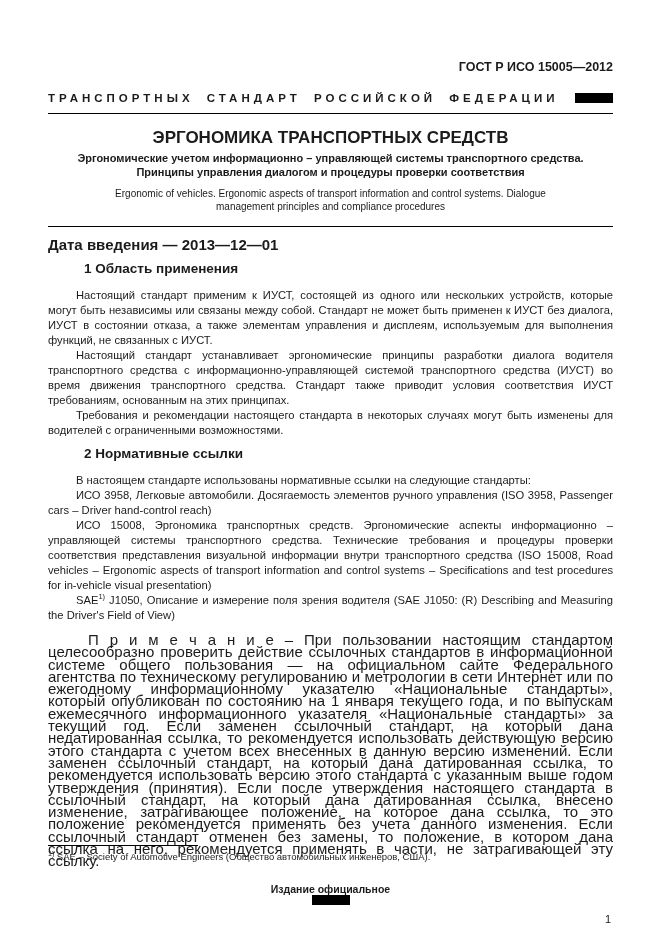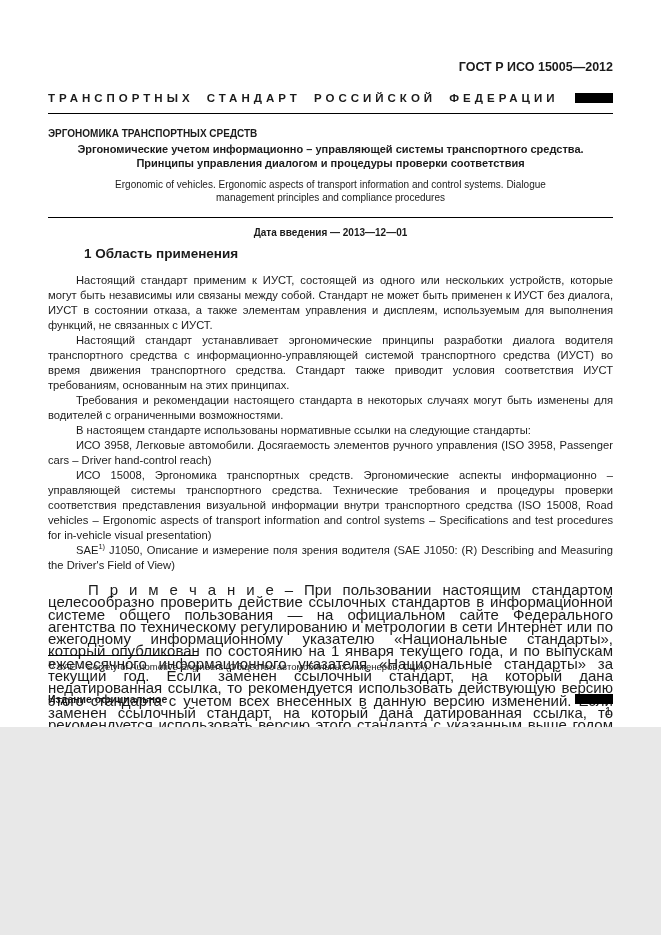--- a/index.html
+++ b/index.html
@@ -9,21 +9,21 @@
   }
   body {
     width: 661px;
     height: 935px;
     font-family: "Liberation Sans", sans-serif;
     color: #1b1b1b;
   }
   .page {
     position: relative;
     width: 661px;
-    height: 727px;
+    height: 935px;
     box-sizing: border-box;
     background: #ffffff;
     padding: 60px 48px 0 48px;
     overflow: hidden;
   }
   .doc-number {
     text-align: right;
     font-weight: bold;
     font-size: 12.5px;
     margin-bottom: 18px;
@@ -45,43 +45,44 @@
     height: 10px;
     background: #000;
     flex: 0 0 auto;
   }
   .rule {
     border-top: 1.4px solid #000;
     margin-top: 9px;
   }
   .title-main {
     margin-top: 14px;
+    text-align: center;
     font-weight: bold;
-    font-size: 10px;
+    font-size: 17px;
   }
   .subtitle {
     text-align: center;
     font-weight: bold;
     font-size: 11px;
     line-height: 14px;
   }
   .subtitle.first { margin-top: 3px; }
   .title-en {
     margin: 8px auto 0 auto;
     max-width: 470px;
     text-align: center;
     font-size: 10px;
     line-height: 13px;
   }
   .rule-2 { margin-top: 13px; border-top-width: 1px; }
   .date {
     margin-top: 9px;
-    text-align: center;
+    text-align: left;
     font-weight: bold;
-    font-size: 10px;
+    font-size: 15px;
   }
   .sec-heading {
     font-size: 13.5px;
     font-weight: bold;
     margin: 8px 0 12px 0;
     padding-left: 36px;
   }
   .body-p {
     margin: 0;
     font-size: 11.2px;
@@ -117,22 +118,23 @@
     font-size: 9.5px;
     line-height: 12px;
   }
   .footnote-text sup {
     font-size: 7px;
     vertical-align: super;
     line-height: 0;
   }
   .footer-row {
     display: flex;
-    justify-content: space-between;
     align-items: center;
+    margin-bottom: 8px;
+    flex-direction: column;
   }
   .edition {
     font-weight: bold;
     font-size: 10.5px;
   }
   .page-num {
     text-align: right;
     font-size: 11px;
     padding-right: 2px;
   }
@@ -158,20 +160,21 @@
 
   <div class="rule rule-2"></div>
 
   <div class="date">Дата введения — 2013—12—01</div>
 
   <h2 class="sec-heading">1 Область применения</h2>
   <p class="body-p">Настоящий стандарт применим к ИУСТ, состоящей из одного или нескольких устройств, которые могут быть независимы или связаны между собой. Стандарт не может быть применен к ИУСТ без диалога, ИУСТ в состоянии отказа, а также элементам управления и дисплеям, используемым для выполнения функций, не связанных с ИУСТ.</p>
   <p class="body-p">Настоящий стандарт устанавливает эргономические принципы разработки диалога водителя транспортного средства с информационно-управляющей системой транспортного средства (ИУСТ) во время движения транспортного средства. Стандарт также приводит условия соответствия ИУСТ требованиям, основанным на этих принципах.</p>
   <p class="body-p">Требования и рекомендации настоящего стандарта в некоторых случаях могут быть изменены для водителей с ограниченными возможностями.</p>
 
+  <h2 class="sec-heading">2 Нормативные ссылки</h2>
   <p class="body-p">В настоящем стандарте использованы нормативные ссылки на следующие стандарты:</p>
   <p class="body-p">ИСО 3958, Легковые автомобили. Досягаемость элементов ручного управления (ISO 3958, Passenger cars – Driver hand-control reach)</p>
   <p class="body-p">ИСО 15008, Эргономика транспортных средств. Эргономические аспекты информационно – управляющей системы транспортного средства. Технические требования и процедуры проверки соответствия представления визуальной информации внутри транспортного средства (ISO 15008, Road vehicles – Ergonomic aspects of transport information and control systems – Specifications and test procedures for in-vehicle visual presentation)</p>
   <p class="body-p"><span>SAE</span><sup>1)</sup><span> J1050, Описание и измерение поля зрения водителя (SAE J1050: (R) Describing and Measuring the Driver's Field of View)</span></p>
 
   <p class="note-p">П р и м е ч а н и е – При пользовании настоящим стандартом целесообразно проверить действие ссылочных стандартов в информационной системе общего пользования — на официальном сайте Федерального агентства по техническому регулированию и метрологии в сети Интернет или по ежегодному информационному указателю «Национальные стандарты», который опубликован по состоянию на 1 января текущего года, и по выпускам ежемесячного информационного указателя «Национальные стандарты» за текущий год. Если заменен ссылочный стандарт, на который дана недатированная ссылка, то рекомендуется использовать действующую версию этого стандарта с учетом всех внесенных в данную версию изменений. Если заменен ссылочный стандарт, на который дана датированная ссылка, то рекомендуется использовать версию этого стандарта с указанным выше годом утверждения (принятия). Если после утверждения настоящего стандарта в ссылочный стандарт, на который дана датированная ссылка, внесено изменение, затрагивающее положение, на которое дана ссылка, то это положение рекомендуется применять без учета данного изменения. Если ссылочный стандарт отменен без замены, то положение, в котором дана ссылка на него, рекомендуется применять в части, не затрагивающей эту ссылку.</p>
 
   <div class="footnote-area">
     <div class="footnote-rule"></div>
     <p class="footnote-text"><sup>1)</sup><span> SAE – Society of Automotive Engineers (Общество автомобильных инженеров, США).</span></p>

